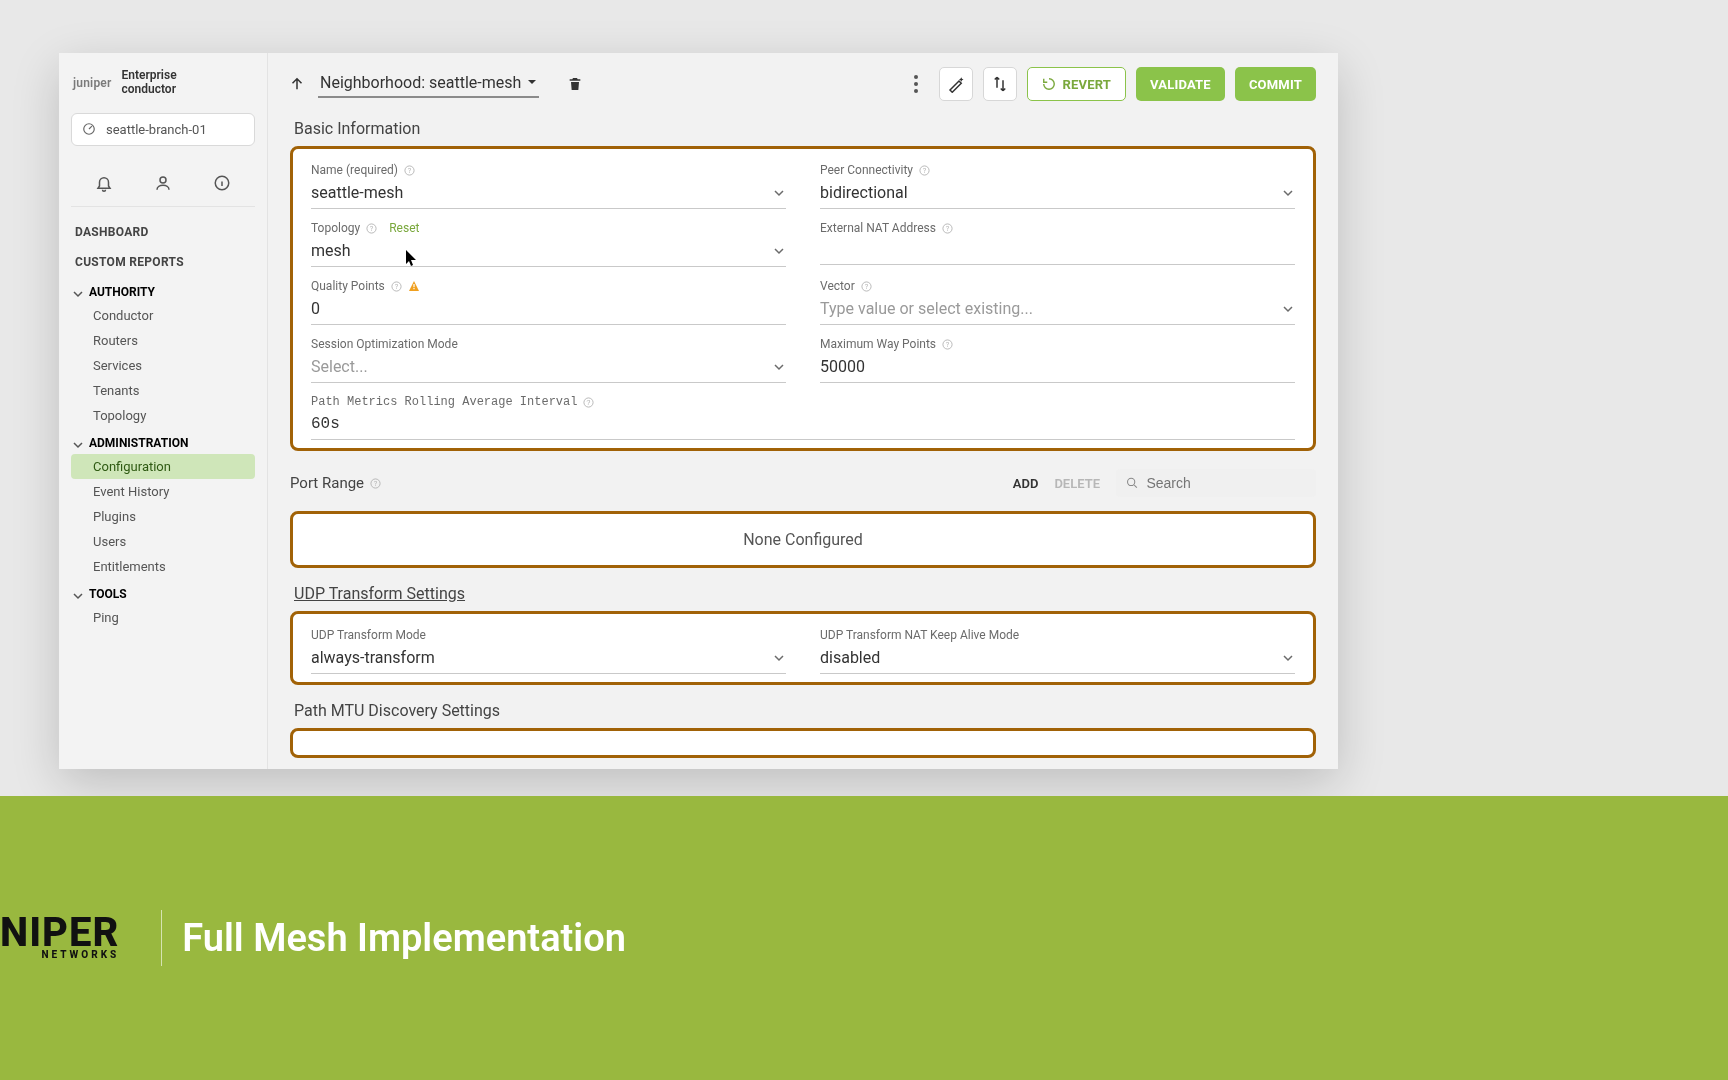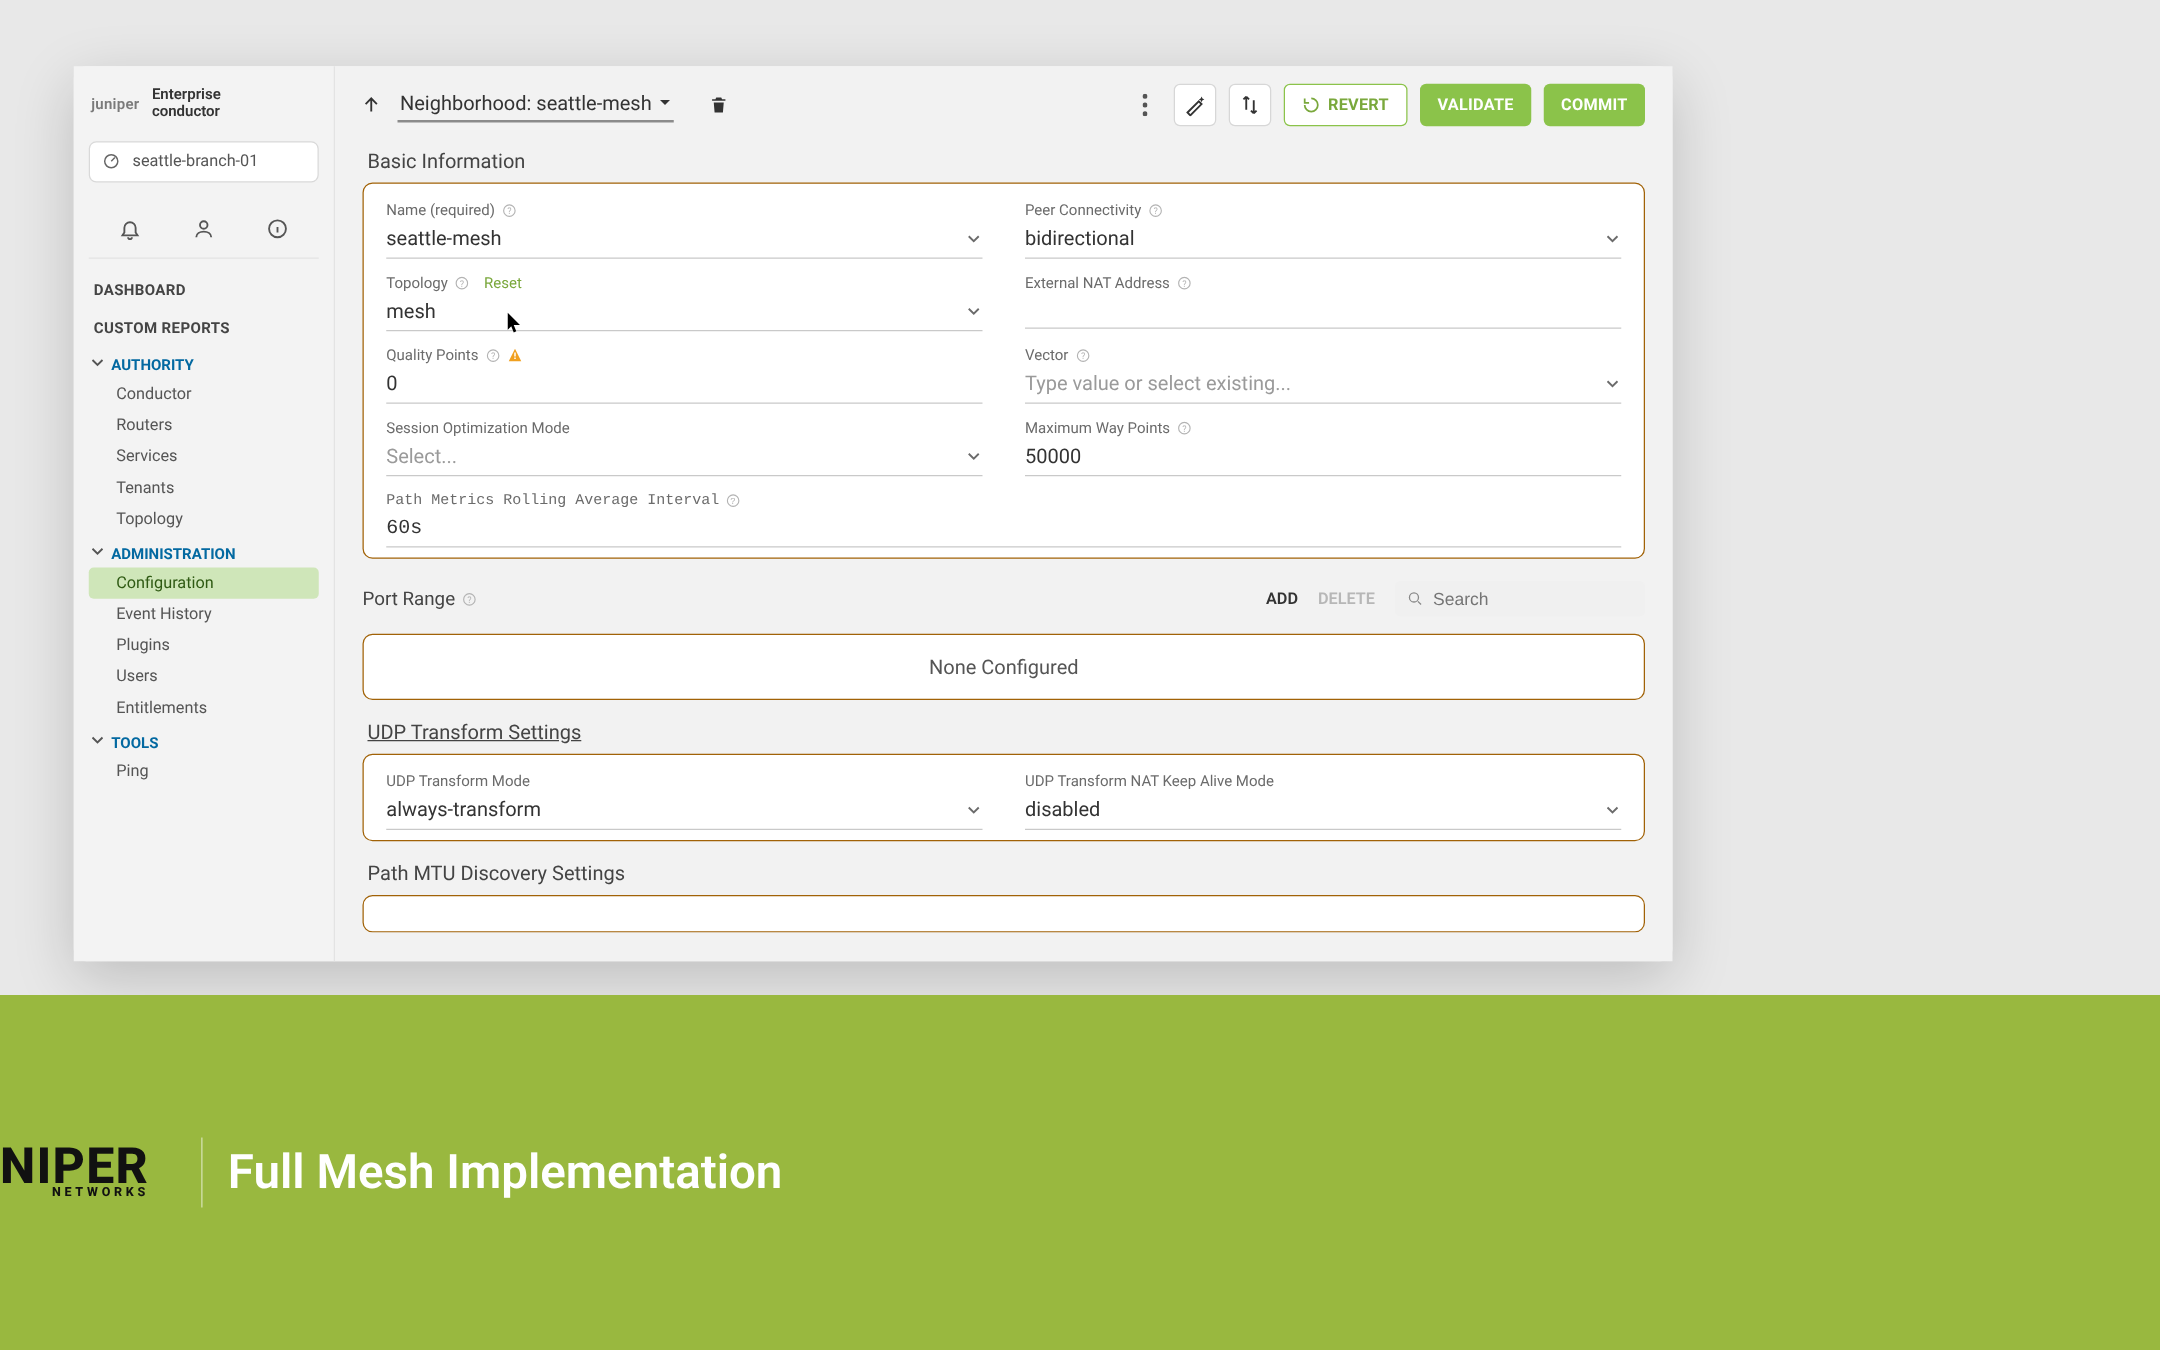--- a/index.html
+++ b/index.html
@@ -9,41 +9,41 @@
   .sidebar { width: 209px; background:#f3f3f3; border-right:1px solid #e3e3e3; display:flex; flex-direction:column; padding: 14px 12px 0 12px; }
   .brand { display:flex; align-items:center; gap:10px; padding: 2px 2px 10px 2px;}
   .brand-logo { color:#7a7a7a; font-weight:600; letter-spacing:.2px; font-size:12px; }
   .brand-text { font-weight:600; font-size:12px; color:#333; line-height:1.15; }
   .router-pill { display:flex; align-items:center; gap:10px; border:1px solid #d9d9d9; background:#fff; border-radius:6px; padding:8px 10px; margin: 6px 0 8px 0;}
   .router-pill .gauge { width:14px; height:14px; display:inline-block;}
   .router-pill span.txt { color:#555; font-size:13px; }
   .side-icons { display:flex; justify-content:space-around; padding: 14px 4px 8px 4px; border-bottom:1px solid #e3e3e3; margin-bottom:10px;}
   .side-icons .ic { width:30px; height:30px; display:flex; align-items:center; justify-content:center; color:#555; }
   .nav-heading { font-weight:700; color:#444; font-size:12px; letter-spacing:.3px; padding: 8px 4px; }
-  .nav-group-title { display:flex; align-items:flex-start; gap:6px; font-weight:700; color:#0369a1; font-size:12px; padding:8px 2px 4px 2px;}
+  .nav-group-title { display:flex; align-items:flex-end; gap:6px; font-weight:700; color:#000000; font-size:12px; padding:8px 2px 4px 2px;}
   .nav-item { font-size:13px; color:#555; padding:5px 6px 5px 22px; border-radius:4px; cursor:pointer;}
   .nav-item.active { background:#cfe6b9; color:#2f5a13; }
   .chev { width:10px; height:10px; display:inline-block;}
   
   .main { flex:1; background:#f2f2f2; display:flex; flex-direction:column; overflow:hidden;}
   .topbar { display:flex; align-items:center; gap:10px; padding: 14px 22px 0 18px;}
   .up-btn { width:22px; height:22px; display:flex; align-items:center; justify-content:center; color:#333; cursor:pointer;}
   .crumb-wrap { display:flex; flex-direction:column; border-bottom:2px solid #8b8b8b; padding:2px 2px 4px 2px;}
   .crumb { display:flex; align-items:center; gap:6px; color:#333; font-size:16px; }
   .crumb .dd { width:10px;height:10px;}
   .trash { margin-left:18px; color:#333; cursor:pointer;}
   .top-actions { margin-left:auto; display:flex; align-items:center; gap:10px;}
   .icon-btn { width:34px; height:34px; border:1px solid #d7d7d7; background:#fff; border-radius:5px; display:flex; align-items:center; justify-content:center; cursor:pointer;}
   .more-dots { width:26px; height:34px; display:flex; align-items:center; justify-content:center; cursor:pointer;}
   .btn { height:34px; border-radius:5px; display:flex; align-items:center; justify-content:center; padding:0 14px; font-weight:700; font-size:13px; cursor:pointer; letter-spacing:.2px;}
   .btn.revert { border:1px solid #8bc34a; color:#7aa83c; background:#fff; gap:6px;text-align:center;}
   .btn.green { background:#8bc34a; color:#fff; }
   .content { padding: 14px 22px 0 22px; overflow:auto; }
   .section-title { font-size:16px; color:#444; margin: 4px 0 8px 4px; }
-  .card { background:#fff; border:1px solid #a16207; border-radius:8px; padding: 14px 18px 8px 18px; }
+  .card { background:#fff; border:3px solid #a16207; border-radius:8px; padding: 14px 18px 8px 18px; }
   .grid { display:grid; grid-template-columns: 1fr 1fr; column-gap:34px; row-gap:12px; }
   .field label { font-size:12px; color:#6b6b6b; display:flex; align-items:center; gap:6px;}
   .help { width:11px; height:11px; display:inline-block; color:#b3b3b3;}
   .warn { width:12px;height:12px; display:inline-block;}
   .reset { color:#7aa83c; font-size:12px; margin-left:6px; cursor:pointer;}
   .control { position:relative; border-bottom:1px solid #c9c9c9; padding:6px 22px 6px 0; font-size:16px; color:#333; min-height:30px;}
   .control.placeholder { color:#9a9a9a; }
   .control .dd { position:absolute; right:2px; top:50%; transform:translateY(-50%); color:#6b6b6b;}
   .full { grid-column:1 / -1;font-family:Liberation Mono, monospace; }
   .list-toolbar { display:flex; align-items:center; gap:2px; padding: 2px 0 0 0;}

